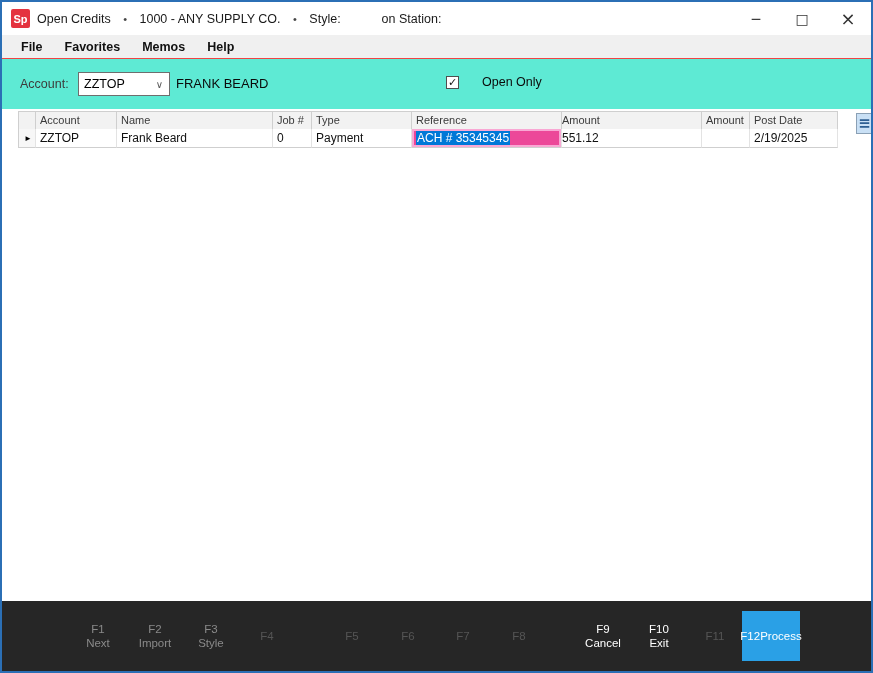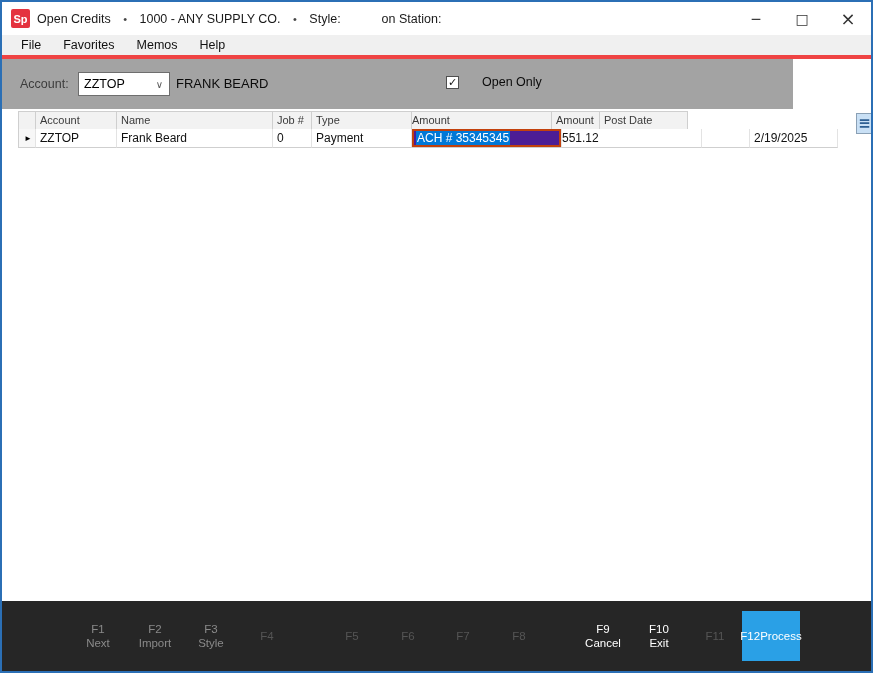--- a/index.html
+++ b/index.html
@@ -25,27 +25,28 @@
   .win-btn {
     width:46px; height:33px; border:none; background:transparent; cursor:pointer;
     font-size:14px; color:#333; display:flex; align-items:center; justify-content:center;
     font-family:"DejaVu Sans", sans-serif;
   }
   .win-btn.close { font-size:18px; }
   
   .menubar {
     position:absolute; left:0; top:33px; width:869px; height:24px;
     background:#f0f0f0; display:flex; align-items:center; padding-left:8px;
-    border-bottom:4px solid #ef4444;
+    border-bottom:1px solid #ef4444;
+    font-weight:bold;
   }
   .menu-item { font-size:12.5px; color:#111; padding:3px 11px; cursor:default; }
   
   .account-band {
-    position:absolute; left:0; top:57px; width:791px; height:50px;
-    background:#a3a3a3;
+    position:absolute; left:0; top:57px; width:869px; height:50px;
+    background:#5eead4;
   }
   .account-label { position:absolute; left:18px; top:18px; font-size:12.5px; color:#3c3c3c; }
   .account-combo {
     position:absolute; left:76px; top:13px; width:92px; height:24px;
     background:#fff; border:1px solid #6e6e6e; display:flex; align-items:center;
     font-size:12.5px; color:#000; padding-left:5px; cursor:default;
   }
   .combo-chevron { margin-left:auto; margin-right:6px; color:#5a5a5a; font-size:10px; }
   .account-name { position:absolute; left:174px; top:17px; font-size:13px; color:#0b0b0b; }
   .openonly-wrap { position:absolute; left:444px; top:16px; display:flex; align-items:center; cursor:default; }
@@ -70,21 +71,21 @@
     font-size:12px; color:#111; padding:2px 0 0 4px; overflow:hidden; white-space:nowrap;
   }
   .grid-row .cell:first-child { border-left:1px solid #cfcfcf; background:#f7f7f7;
     font-size:8px; color:#000; padding-top:5px; padding-left:5px; }
   .col-sel{width:18px} .col-account{width:81px} .col-name{width:156px}
   .col-job{width:39px} .col-type{width:100px} .col-ref{width:150px}
   .col-amount{width:140px} .col-posted{width:48px} .col-postdate{width:88px}
   .align-right { padding-right:4px !important; padding-left:0 !important; }
   .cell.ref-cell { padding:0 !important; }
   .ref-box {
-    width:100%; height:100%; border:2px solid #c2410c; background:#4c1d95;
+    width:100%; height:100%; border:2px solid #f9a8d4; background:#ec4899;
     display:flex; align-items:center; padding-left:2px;
   }
   .ref-selected { background:#0078d7; color:#fff; font-size:12px; padding:0 1px; white-space:pre; }
   .grid-menu-btn {
     position:absolute; left:838px; top:2px; width:17px; height:21px;
     background:#c9e0f5; border:1px solid #8aa0b5; color:#2e6094;
     font-size:15px; font-weight:bold; line-height:18px; text-align:center; cursor:pointer;
     font-family:"DejaVu Sans", sans-serif;
   }
   
@@ -157,20 +158,21 @@
   </div>
 
   <div class="grid-zone">
     <div class="grid-table">
       <div class="grid-header">
         <div class="cell col-sel"></div>
         <div class="cell col-account">Account</div>
         <div class="cell col-name">Name</div>
         <div class="cell col-job">Job #</div>
         <div class="cell col-type">Type</div>
+        <div class="cell col-ref">Reference</div>
         <div class="cell col-amount align-right">Amount</div>
         <div class="cell col-posted">Amount</div>
         <div class="cell col-postdate">Post Date</div>
       </div>
       <div class="grid-row">
         <div class="cell col-sel">►</div>
         <div class="cell col-account">ZZTOP</div>
         <div class="cell col-name">Frank Beard</div>
         <div class="cell col-job">0</div>
         <div class="cell col-type">Payment</div>

